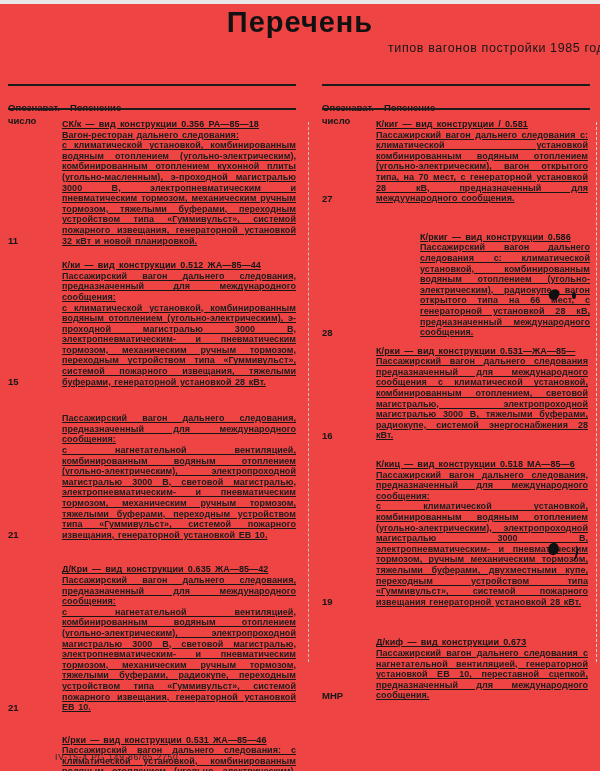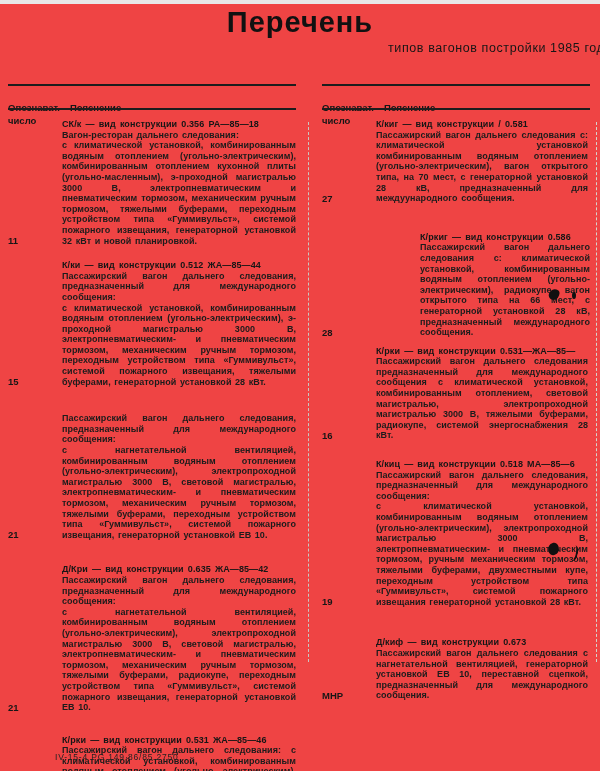--- a/index.html
+++ b/index.html
@@ -24,21 +24,21 @@
   .rule.bottom { top:104px; }
   .colhead { position:absolute; top:98px; font-size:9.5px; font-weight:bold; }
   .colhead .l2 { display:block; margin-top:2px; }
   .column { position:absolute; top:115px; }
   .column.left  { left:8px;  width:288px; }
   .column.right { left:322px; width:268px; }
   .entry { display:flex; align-items:flex-end; }
   .entry .num {
     flex:0 0 54px; font-size:9.5px; font-weight:bold; padding-top:1px;
   }
-  .entry .desc { flex:1 1 auto; }
+  .entry .desc { flex:1 1 auto;text-decoration:underline; }
   .column.left  .entry .desc { max-width:234px; }
   .column.right .entry .desc { max-width:212px; }
   .entry .heading {
     font-size:9px; font-weight:bold; letter-spacing:0.1px; line-height:10.6px;
     word-spacing:1.5px;
   }
   .entry .body {
     font-size:9px; font-weight:bold; letter-spacing:0.05px; line-height:10.6px;
     text-align:justify; white-space:pre-line; word-spacing:1px; color:#1c1c1c;
   }

